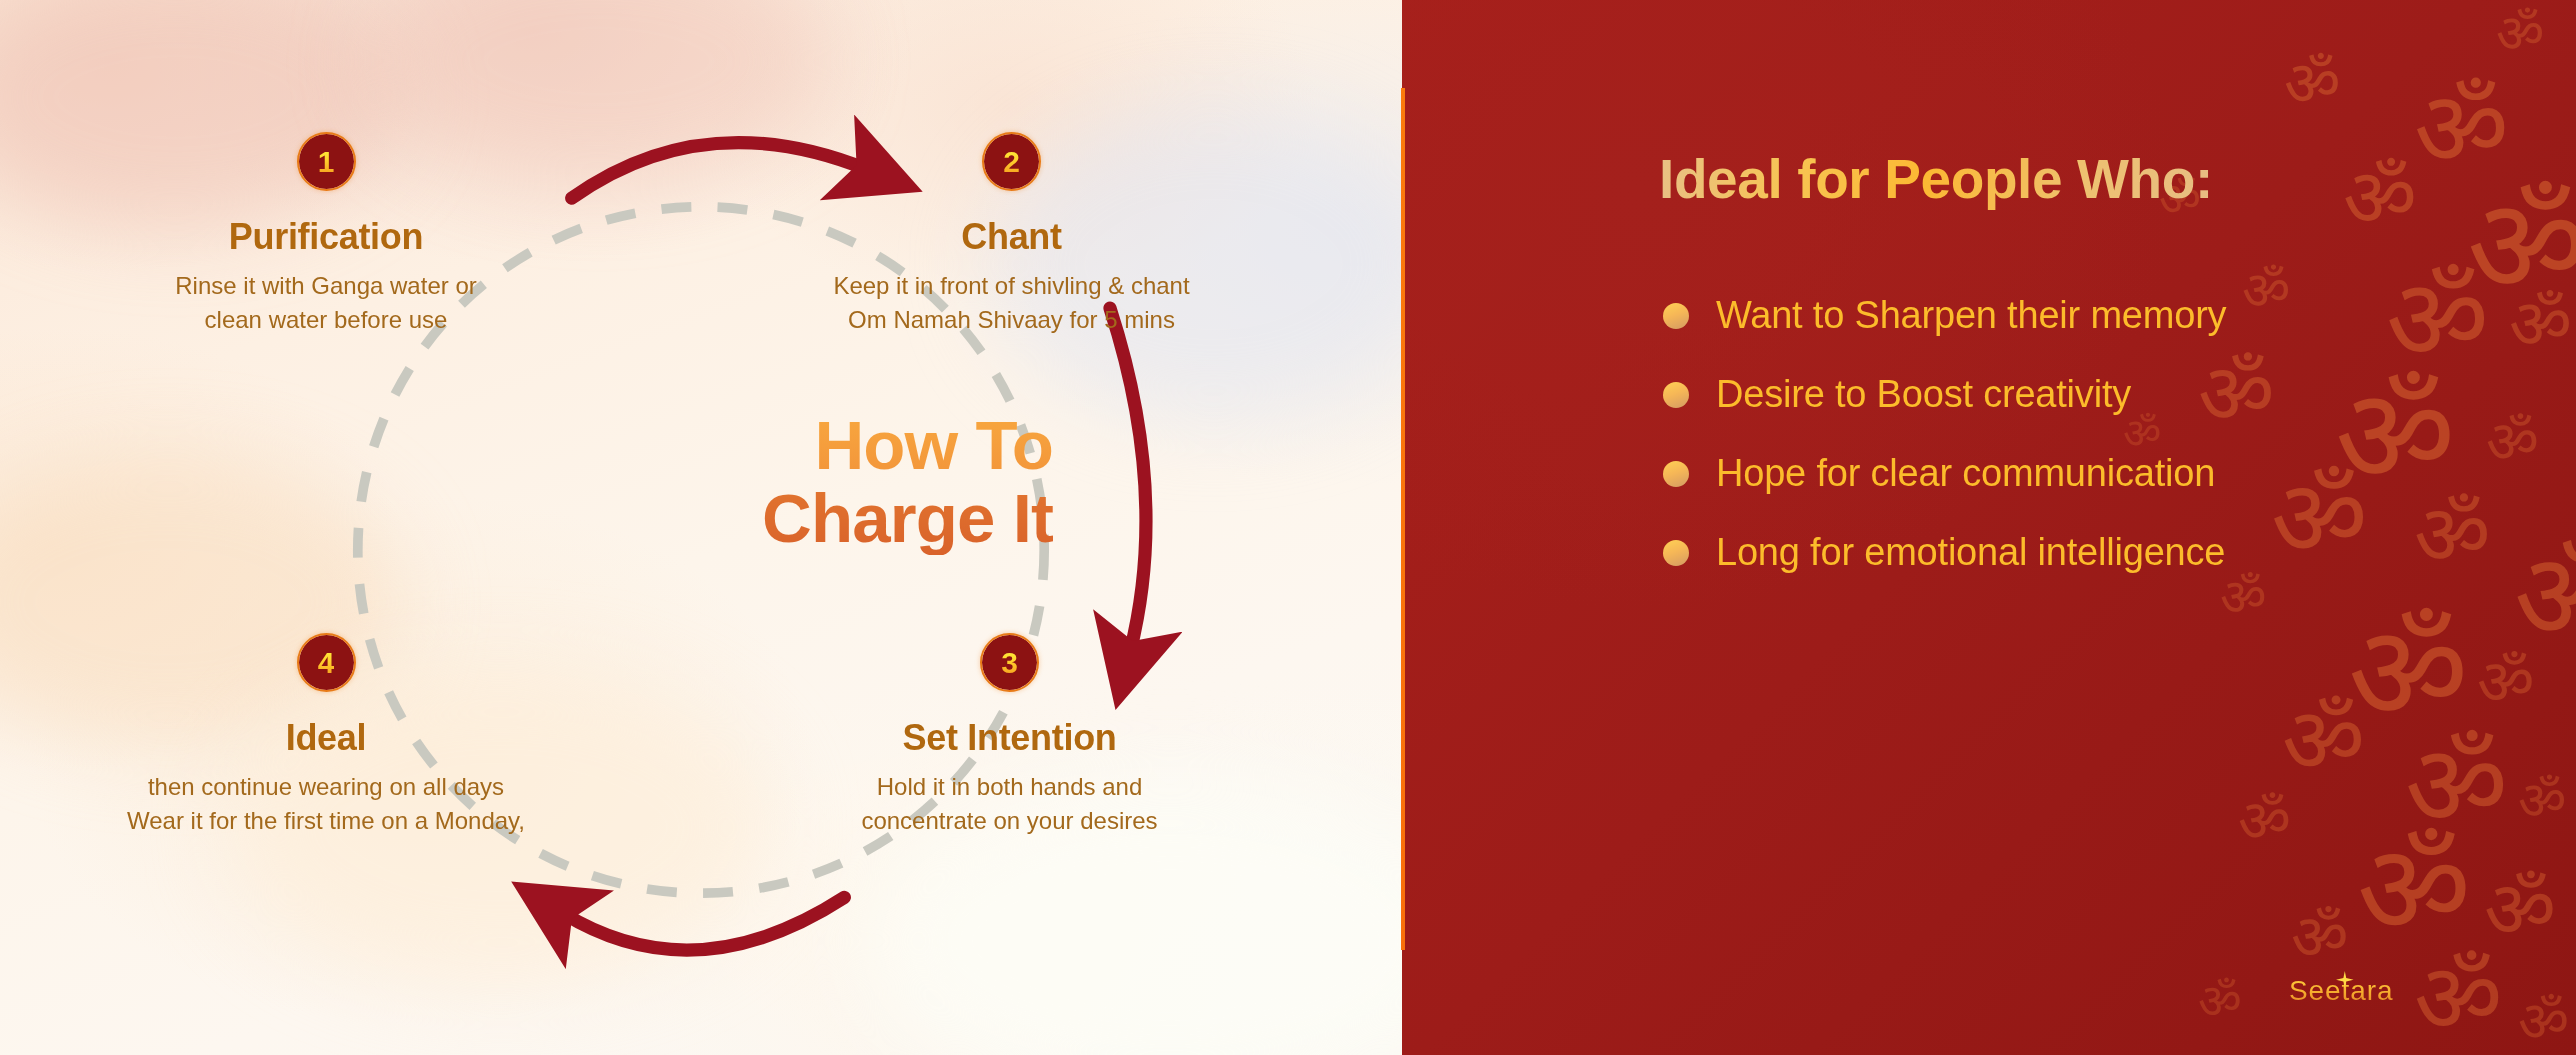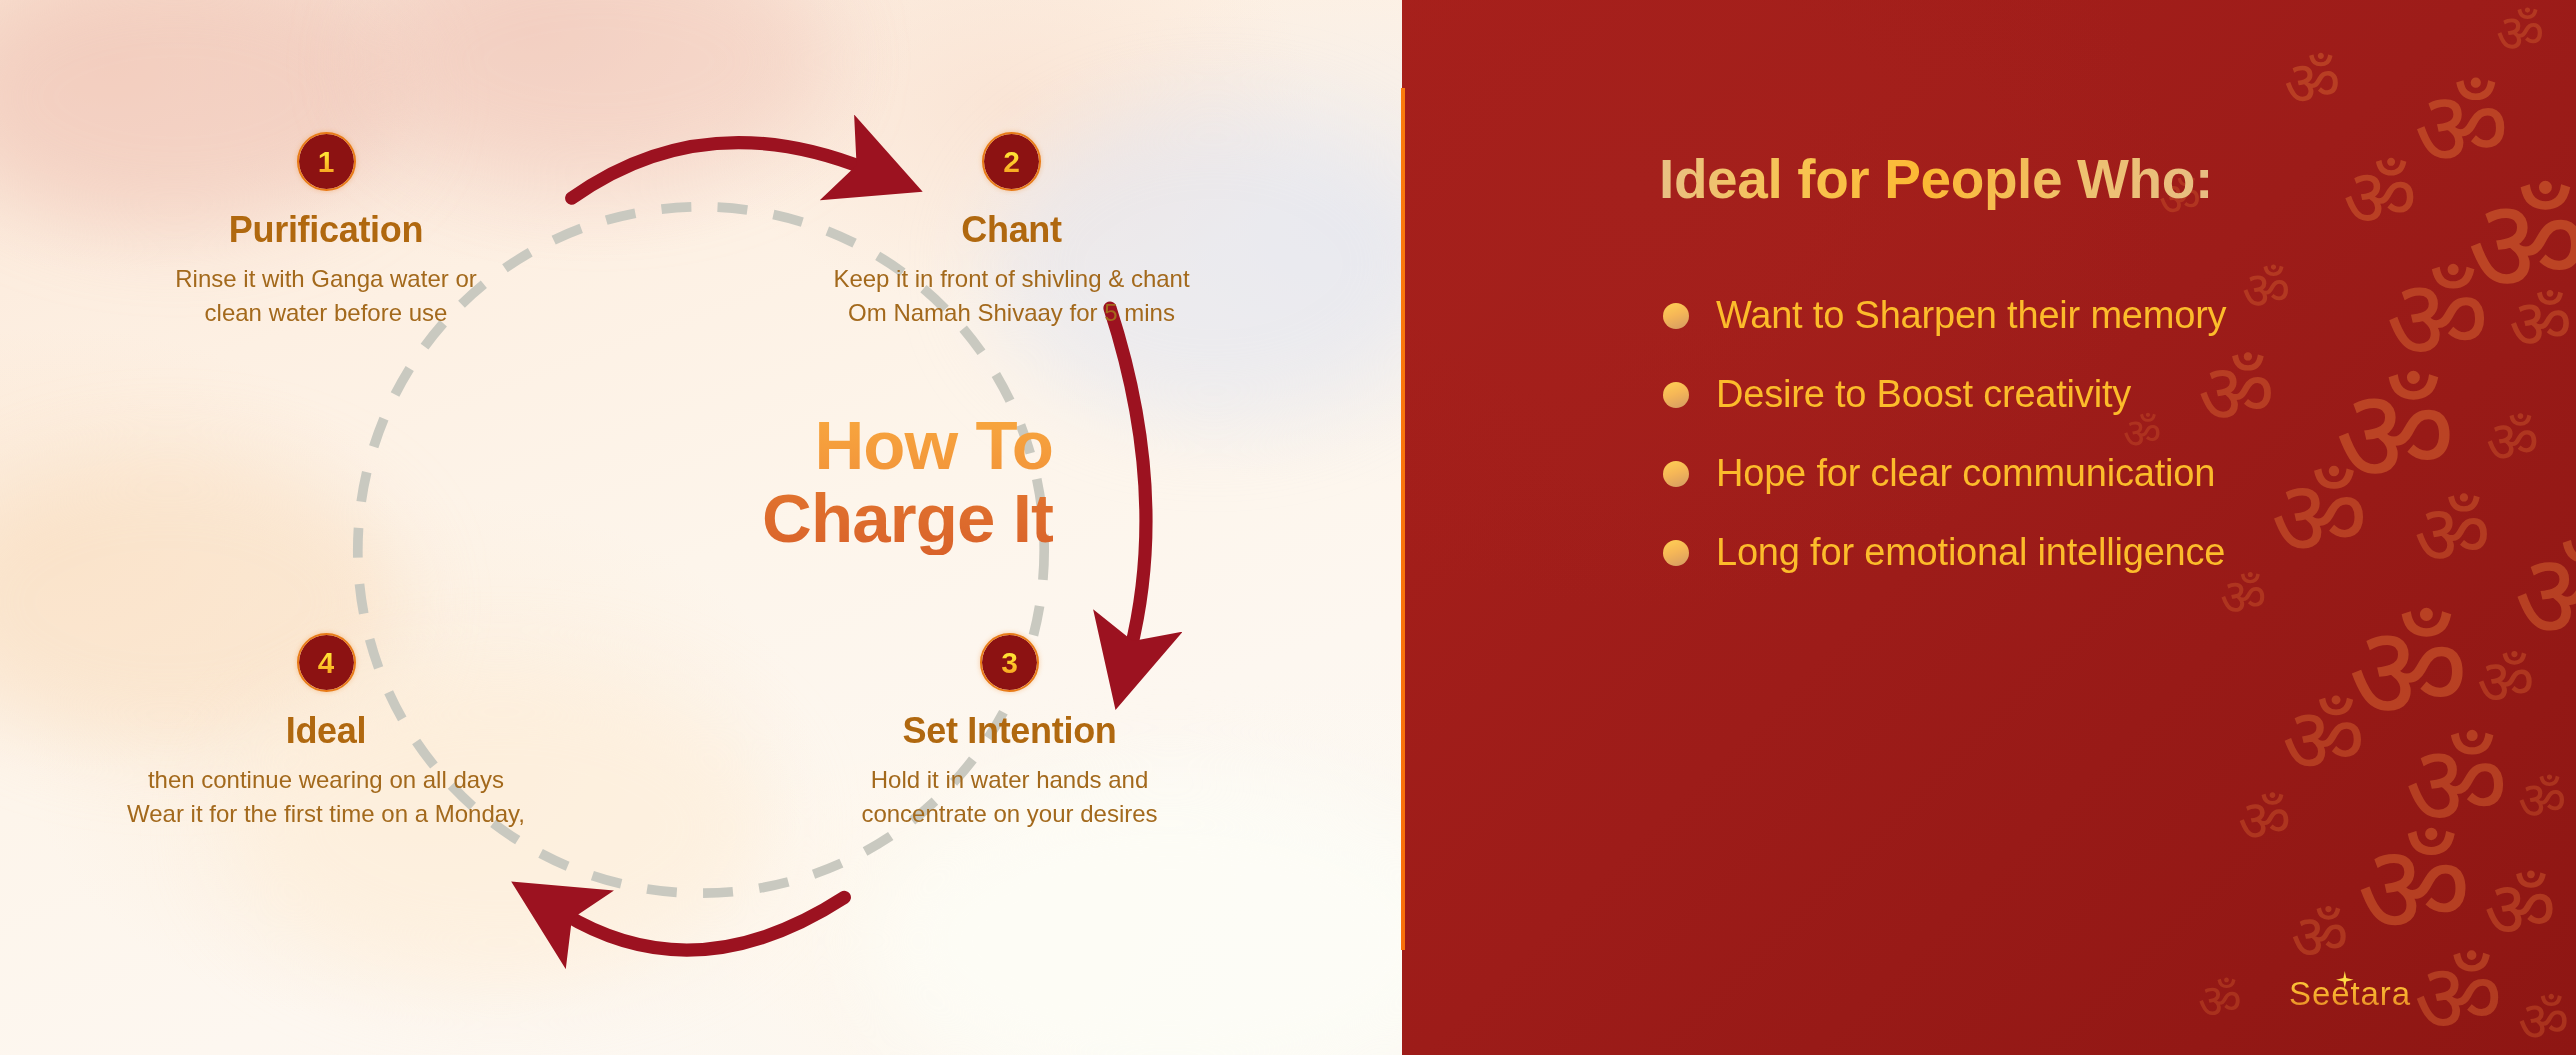--- a/index.html
+++ b/index.html
@@ -54,21 +54,21 @@
     display:flex;align-items:center;justify-content:center;
     font-size:30px;font-weight:bold;line-height:1;
     background-clip:padding-box;
   }
   .badge span{
     background:linear-gradient(180deg,#fff33d 0%,#ffd42e 40%,#f59a1e 100%);
     -webkit-background-clip:text;background-clip:text;color:transparent;
     font-weight:bold;
   }
   .step-title{
-    margin-top:18px;
+    margin-top:25px;
     font-size:36px;font-weight:bold;color:#b0680f;
     letter-spacing:-0.3px;white-space:nowrap;
   }
   .step-desc{
     margin-top:10.6px;
     font-size:24px;color:#a3691c;line-height:1.45;
     white-space:nowrap;
   }
 
   #step1{left:106px;top:132px;width:440px;}
@@ -130,21 +130,21 @@
     width:26px;height:26px;border-radius:50%;flex:0 0 26px;
     background:linear-gradient(160deg,#ffd154 0%,#f6b757 45%,#d39a63 100%);
   }
   .bullet-text{
     margin-left:27px;
     font-size:38px;color:#fcbc2b;letter-spacing:-0.2px;white-space:nowrap;
   }
 
   .logo{
     position:absolute;left:2289px;top:975px;
-    font-size:33px;letter-spacing:0.9px;
+    font-size:28px;letter-spacing:0.9px;
     background:linear-gradient(180deg,#ffd23f 0%,#f6ab2d 55%,#e07c26 100%);
     -webkit-background-clip:text;background-clip:text;color:transparent;
   }
   .logo-star{
     position:absolute;left:2336px;top:971px;
     width:17.6px;height:17.6px;
     background:#ffdb46;
     clip-path:polygon(50% 0%,58% 40%,100% 50%,58% 60%,50% 100%,42% 60%,0% 50%,42% 40%);
   }
 </style>
@@ -201,21 +201,21 @@
         <div>Om Namah Shivaay for 5 mins</div>
       </div>
     </div>
 
     <div class="step" id="step3">
       <div class="badge">
         <span>3</span>
       </div>
       <div class="step-title">Set Intention</div>
       <div class="step-desc">
-        <div>Hold it in water hands and</div>
+        <div>Hold it in both hands and</div>
         <div>concentrate on your desires</div>
       </div>
     </div>
 
     <div class="step" id="step4">
       <div class="badge">
         <span>4</span>
       </div>
       <div class="step-title">Ideal</div>
       <div class="step-desc">

